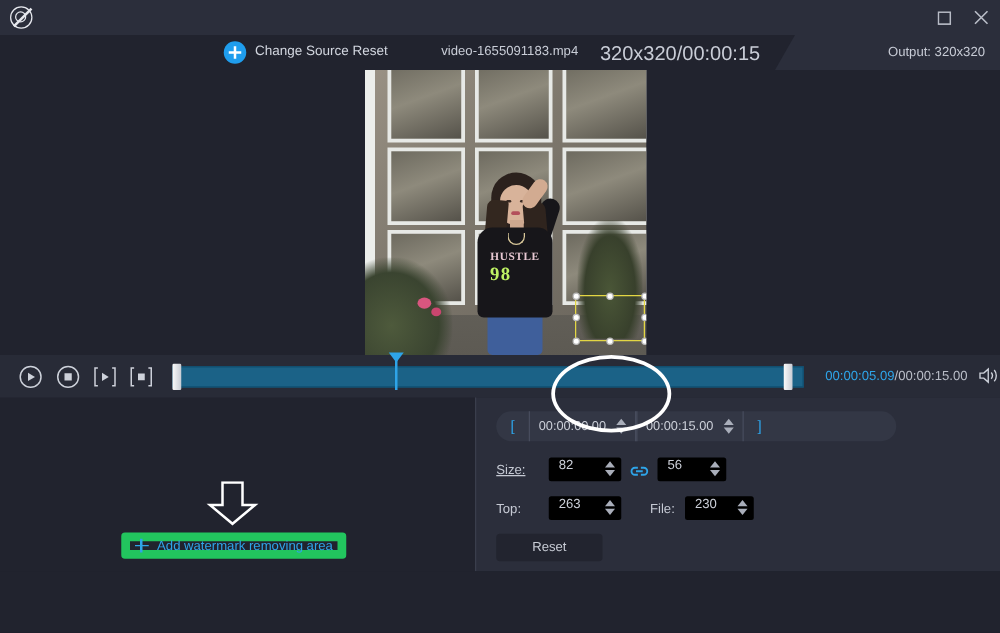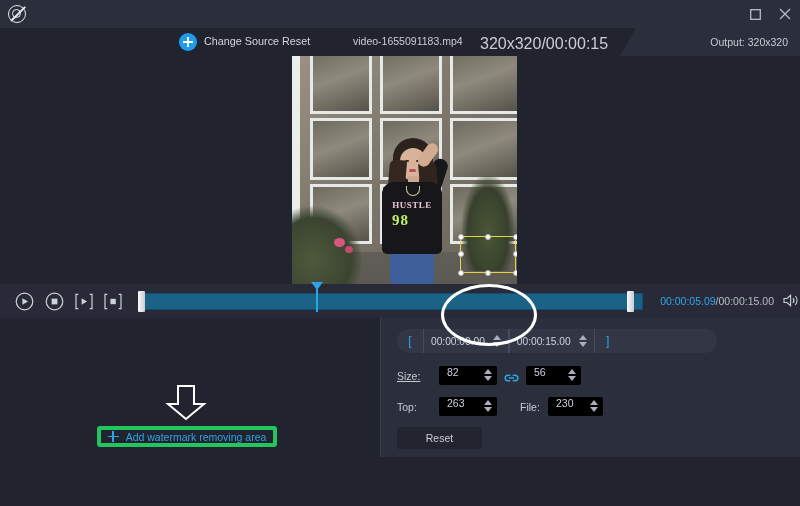--- a/index.html
+++ b/index.html
@@ -229,21 +229,21 @@
   }
   .trash { position: absolute; left: 356px; top: 9px; width: 15px; height: 17px; }
   .wm-underline {
     position: absolute; left: 22px; top: 31px; width: 342px; height: 2px; background: #2ea4e8;
   }
   .arrow-down {
     position: absolute; left: 163px; top: 385px; width: 46px; height: 36px;
   }
   .add-area-btn {
     position: absolute; left: 97px; top: 426px; width: 180px; height: 21px;
-    border: 4px solid #22c55e; border-radius: 3px;
+    border: 7px solid #22c55e; border-radius: 3px;
     display: flex; align-items: center; justify-content: center;
     background: transparent;
   }
   .add-area-btn .plus {
     position: relative; width: 11px; height: 11px; margin-right: 7px; flex: 0 0 auto;
   }
   .add-area-btn .plus::before, .add-area-btn .plus::after {
     content: ""; position: absolute; background: #2ea4e8;
   }
   .add-area-btn .plus::before { left: 0; top: 4.7px; width: 11px; height: 1.6px; }

